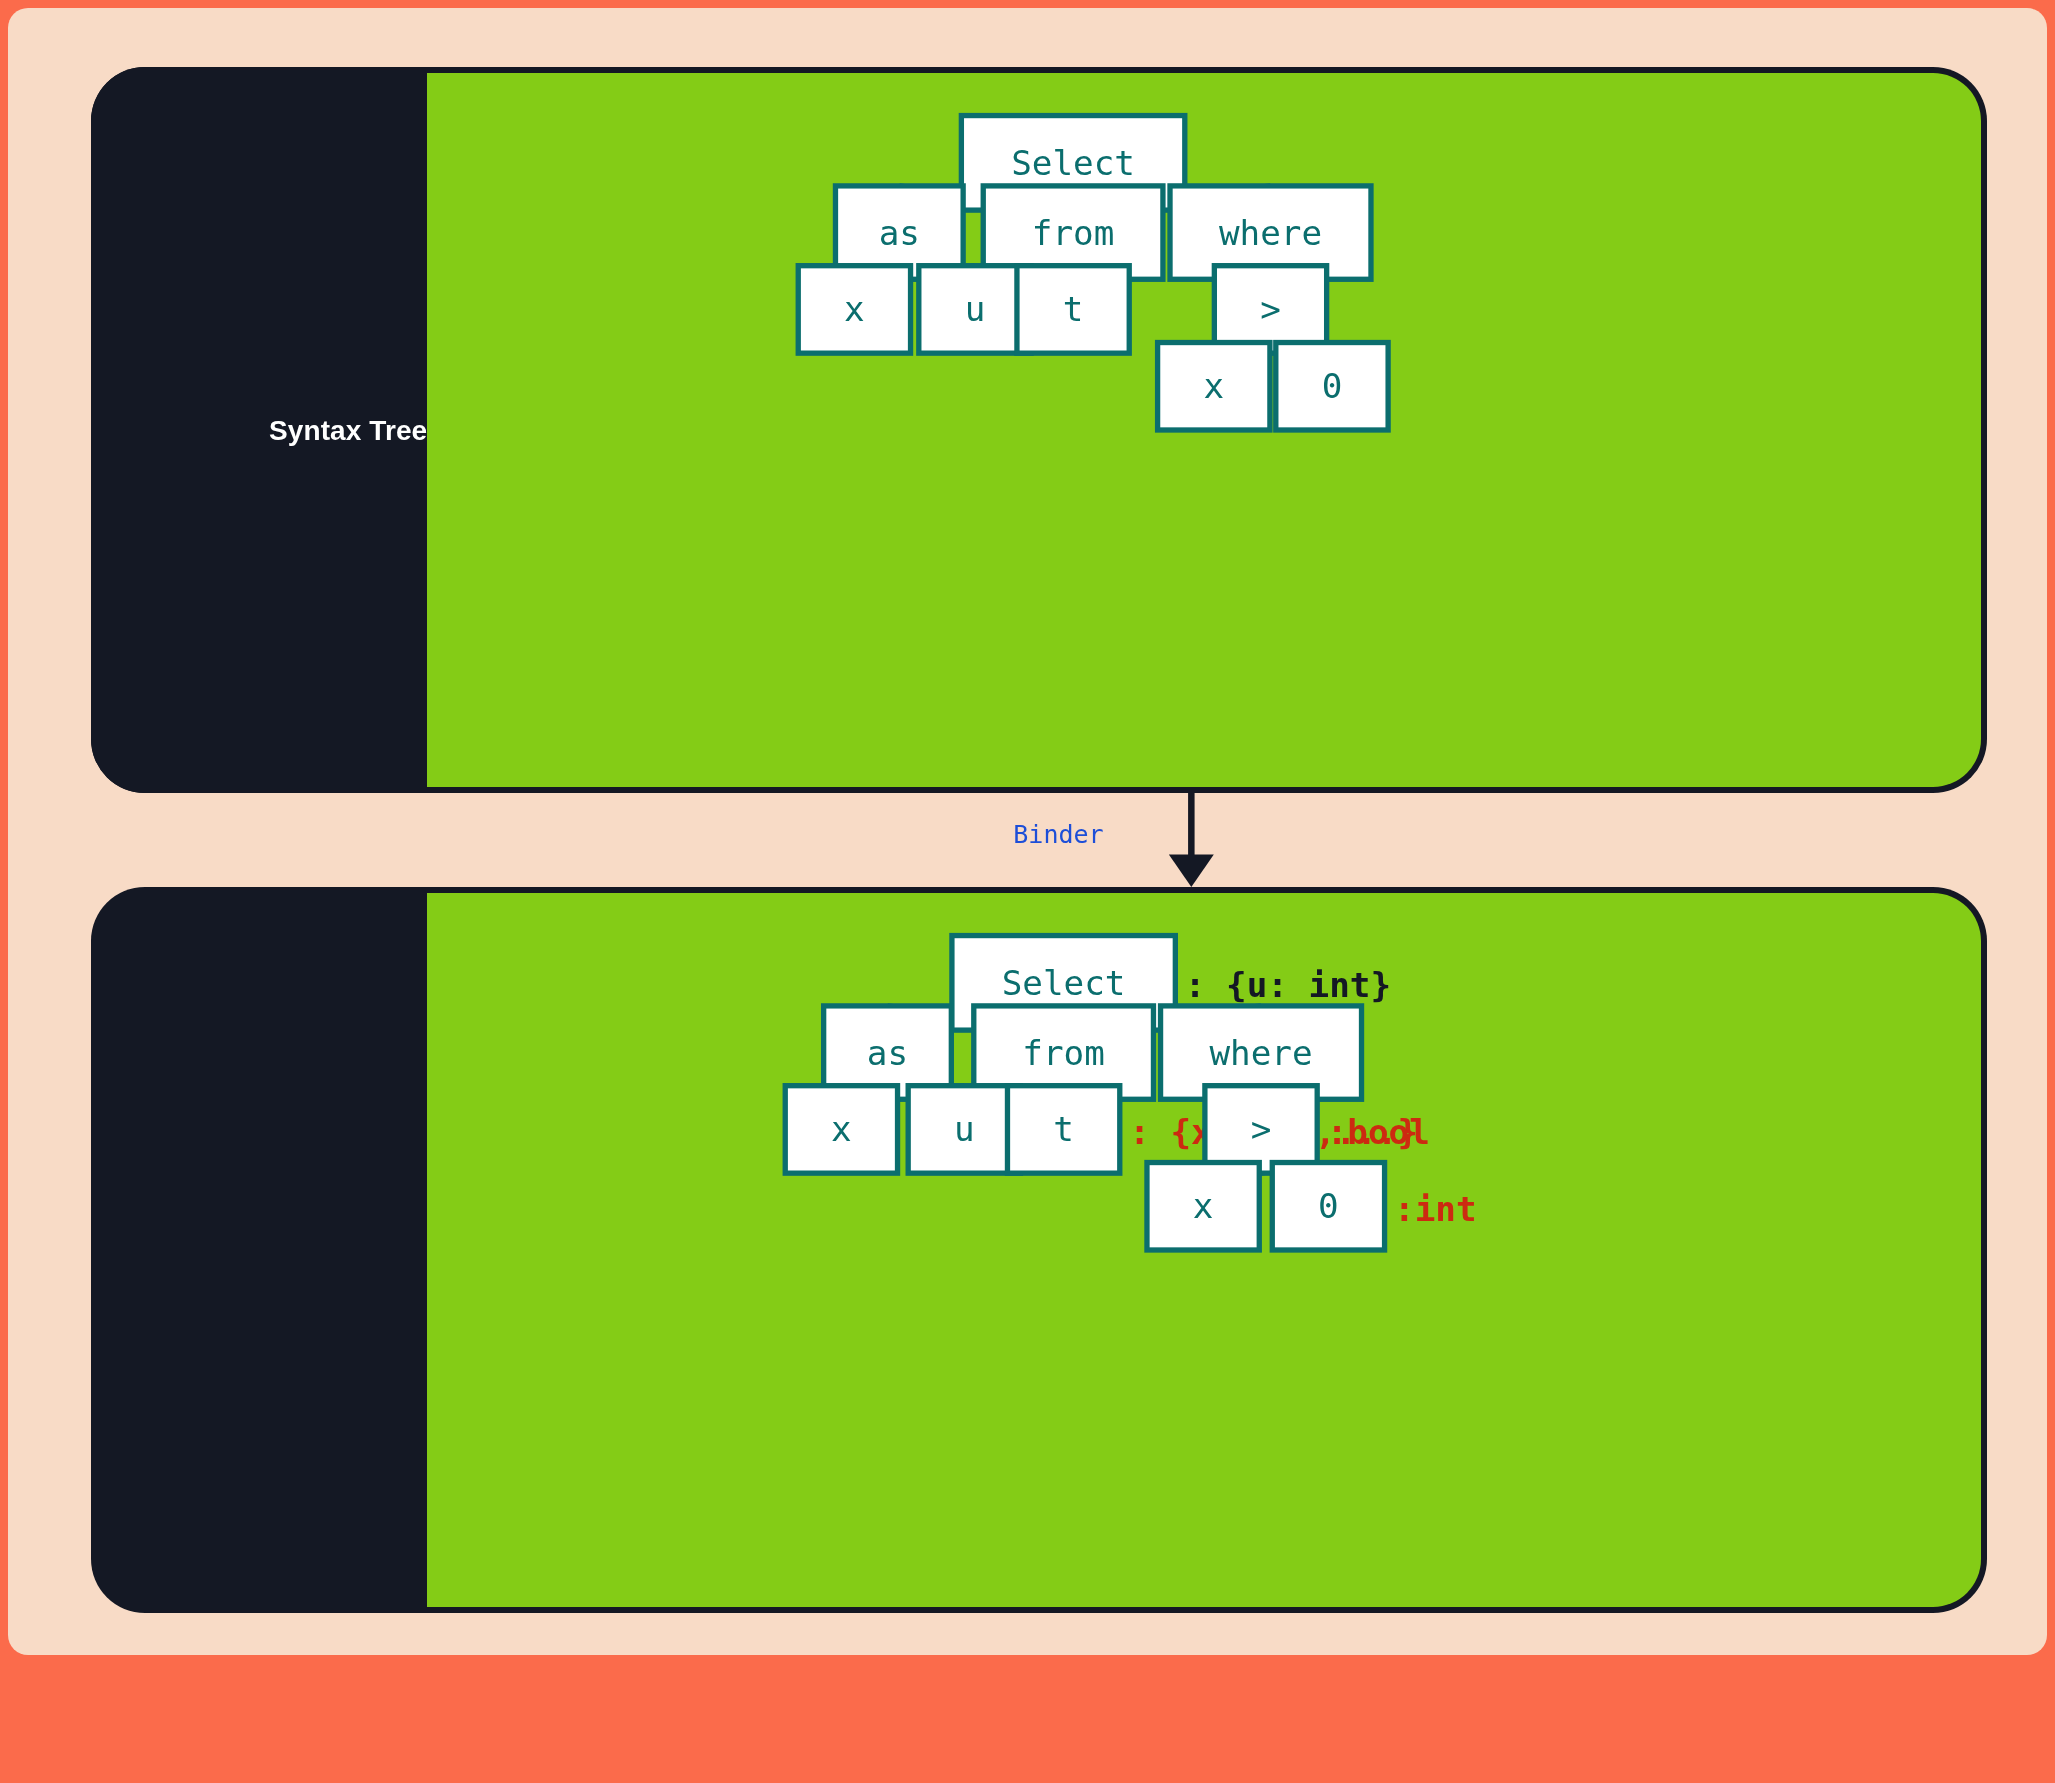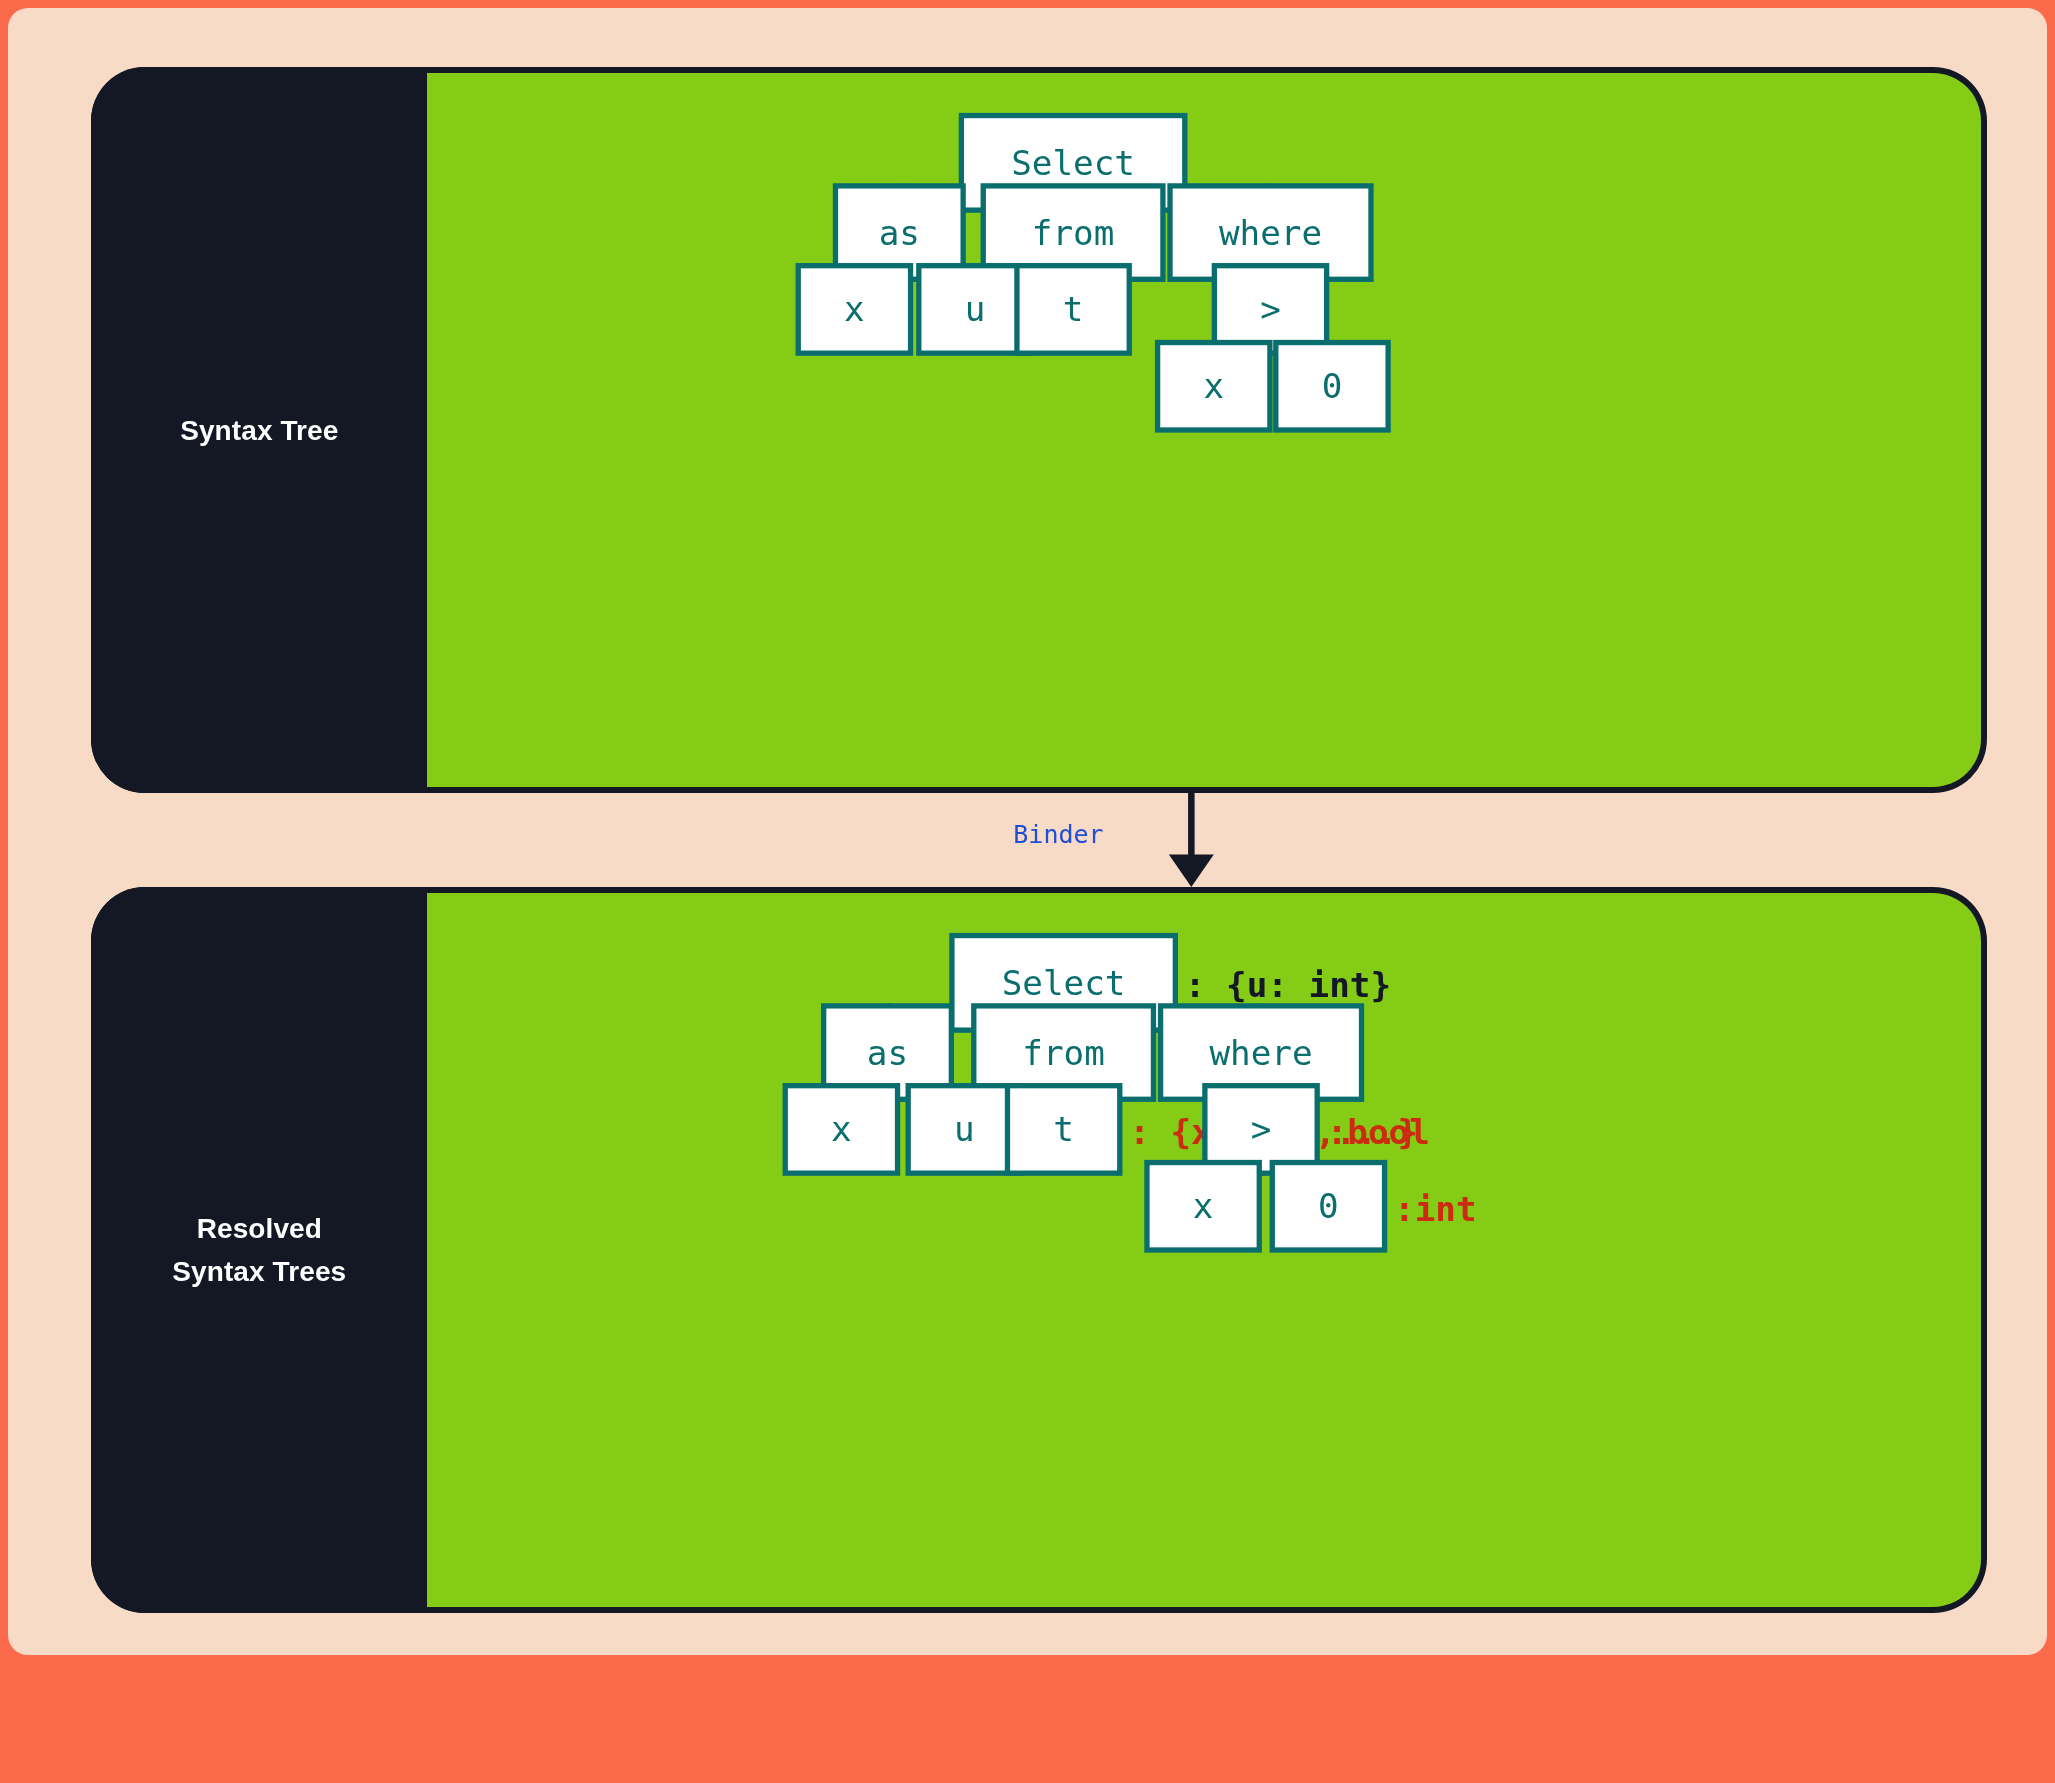--- a/index.html
+++ b/index.html
@@ -30,21 +30,21 @@
   #panel-top    { left: 83px; top: 59px;  width: 1896px; height: 726px; }
   #panel-bottom { left: 83px; top: 879px; width: 1896px; height: 726px; }
 
   .panel-sidebar {
     position: absolute;
     left: 0; top: 0; bottom: 0;
     width: 336px;
     background: #141824;
     display: flex;
     align-items: center;
-    justify-content: center;
+    justify-content: flex-end;
   }
   .panel-sidebar-label {
     color: #FFFFFF;
     font-size: 28px;
     font-weight: bold;
     line-height: 1.55;
     text-align: center;
     white-space: pre-line;
     letter-spacing: 0.1px;
   }
@@ -155,24 +155,20 @@
 
   <div id="binder-zone">
     <svg id="binder-arrow" viewBox="0 0 3205 159" preserveAspectRatio="none">
       <line x1="1860" y1="-6" x2="1860" y2="128" stroke="#141824" stroke-width="11"></line>
       <polygon points="1860,159 1822,104 1898,104" fill="#141824"></polygon>
     </svg>
   </div>
   <div id="binder-label">Binder</div>
 
   <div class="panel" id="panel-bottom">
-    <div class="panel-sidebar">
-      <div class="panel-sidebar-label">Resolved
-Syntax Trees</div>
-    </div>
     <div class="panel-canvas">
       <svg class="tree-svg" id="svg-tree-1" viewBox="0 0 2627 1208" preserveAspectRatio="xMidYMid meet">
           <line x1="1076" y1="232" x2="778" y2="191" stroke="#0B6E6E" stroke-width="9"></line>
           <line x1="1076" y1="232" x2="1076" y2="191" stroke="#0B6E6E" stroke-width="9"></line>
           <line x1="1076" y1="232" x2="1410" y2="191" stroke="#0B6E6E" stroke-width="9"></line>
           <line x1="778" y1="349" x2="700" y2="326" stroke="#0B6E6E" stroke-width="9"></line>
           <line x1="778" y1="349" x2="908" y2="326" stroke="#0B6E6E" stroke-width="9"></line>
           <line x1="1076" y1="349" x2="1076" y2="326" stroke="#0B6E6E" stroke-width="9"></line>
           <line x1="1410" y1="349" x2="1410" y2="326" stroke="#0B6E6E" stroke-width="9"></line>
           <line x1="1410" y1="474" x2="1312" y2="456" stroke="#0B6E6E" stroke-width="9"></line>

